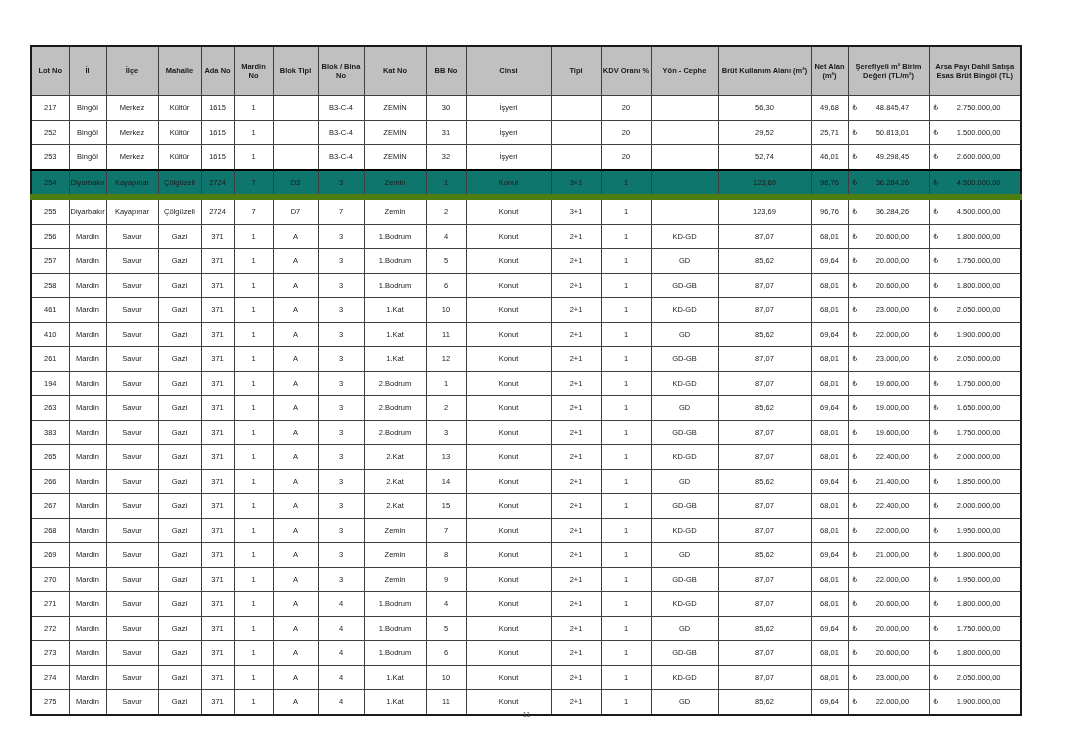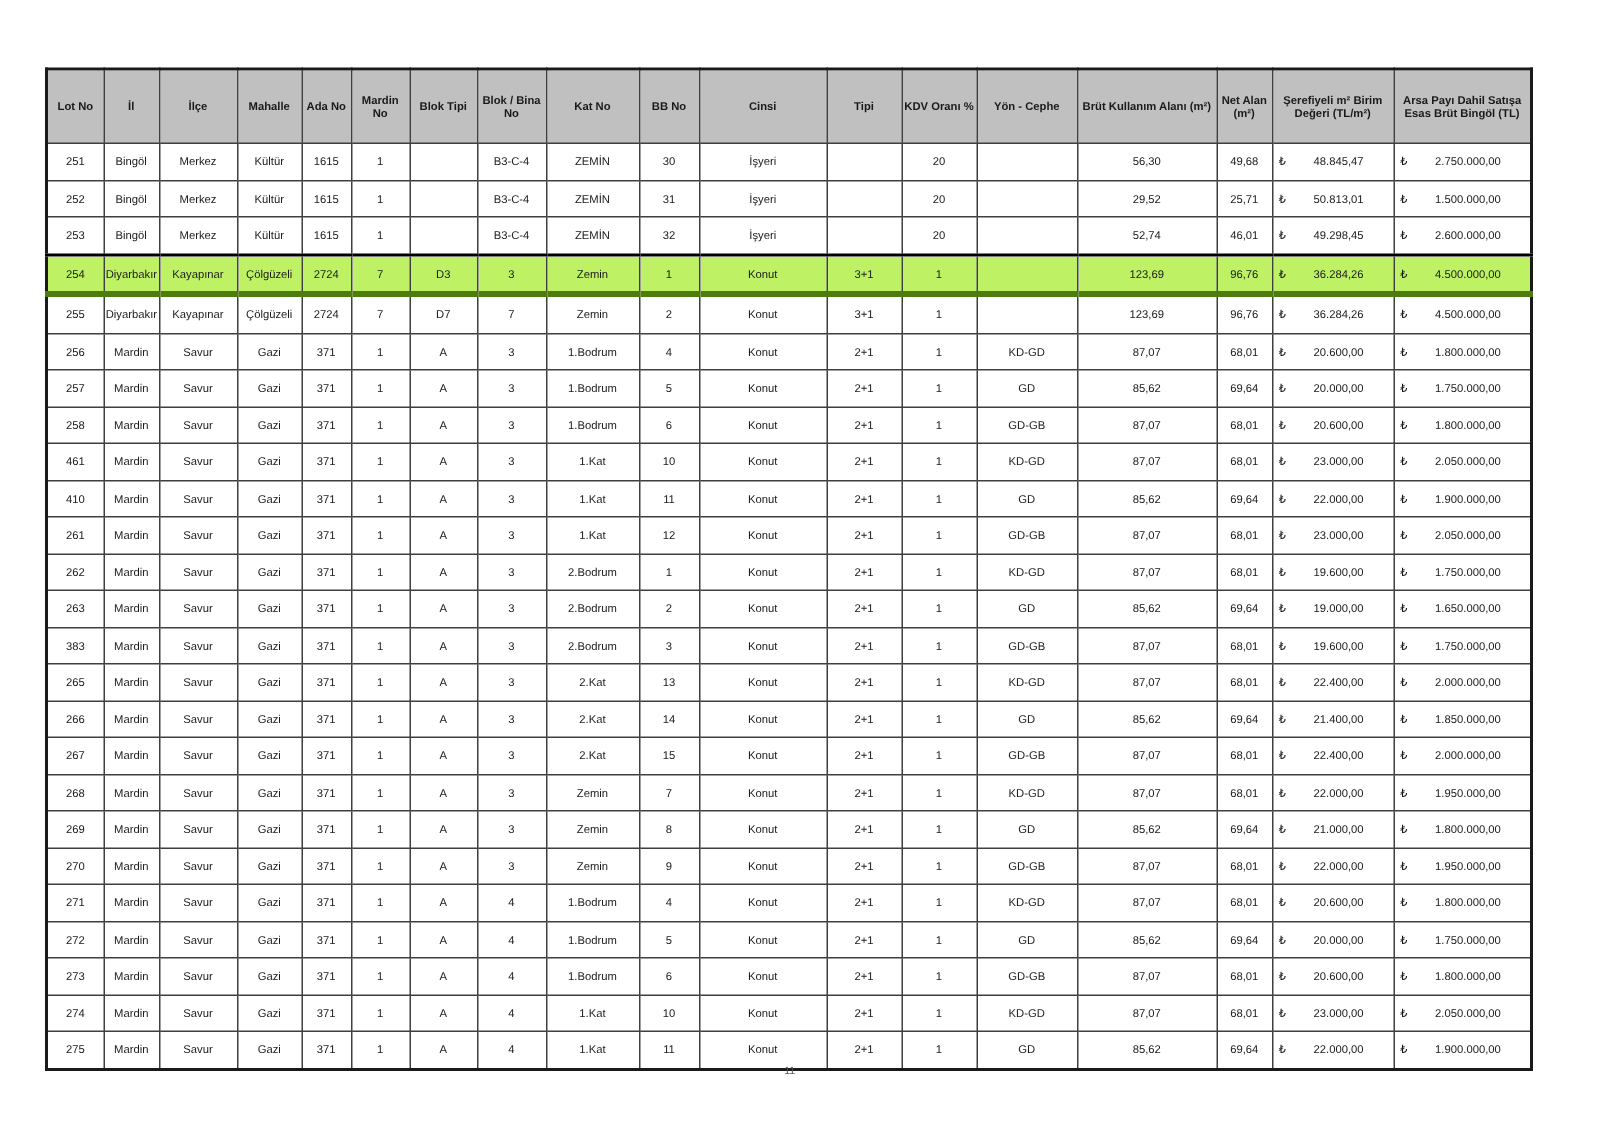--- a/index.html
+++ b/index.html
@@ -38,23 +38,23 @@
     font-weight: bold;
     height: 48px;
     line-height: 1.25;
   }
   table.lots tbody td {
     font-size: 7.5px;
     height: 23.5px;
     background: #ffffff;
   }
   table.lots tbody tr.hl td {
-    background: #bef264;
+    background: #0f766e;
     border-top: 2px solid #000;
-    border-bottom: 4px solid #4d7c0f;
+    border-bottom: 6px solid #4d7c0f;
   }
   td.acct { text-align: right; padding-right: 3px; }
   td.acct .cur { float: left; padding-left: 3px; font-family: "DejaVu Sans", sans-serif; }
   
   col.c1 { width: 38px; }  col.c2 { width: 37px; }  col.c3 { width: 52px; }
   col.c4 { width: 43px; }  col.c5 { width: 33px; }  col.c6 { width: 39px; }
   col.c7 { width: 45px; }  col.c8 { width: 46px; }  col.c9 { width: 62px; }
   col.c10 { width: 40px; } col.c11 { width: 85px; } col.c12 { width: 50px; }
   col.c13 { width: 50px; } col.c14 { width: 67px; } col.c15 { width: 93px; }
   col.c16 { width: 37px; } col.c17 { width: 81px; } col.c18 { width: 92px; }
@@ -110,21 +110,21 @@
           <th>KDV Oranı %</th>
           <th>Yön - Cephe</th>
           <th>Brüt Kullanım Alanı (m²)</th>
           <th>Net Alan (m²)</th>
           <th>Şerefiyeli m² Birim Değeri (TL/m²)</th>
           <th>Arsa Payı Dahil Satışa Esas Brüt Bingöl (TL)</th>
         </tr>
     </thead>
     <tbody>
         <tr>
-          <td>251</td>
+          <td>217</td>
           <td>Bingöl</td>
           <td>Merkez</td>
           <td>Kültür</td>
           <td>1615</td>
           <td>1</td>
           <td></td>
           <td>B3-C-4</td>
           <td>ZEMİN</td>
           <td>30</td>
           <td>İşyeri</td>
@@ -330,21 +330,21 @@
           <td>Konut</td>
           <td>2+1</td>
           <td>1</td>
           <td>GD-GB</td>
           <td>87,07</td>
           <td>68,01</td>
           <td class="acct"><span class="cur">₺</span><span class="amt">23.000,00</span></td>
           <td class="acct"><span class="cur">₺</span><span class="amt">2.050.000,00</span></td>
         </tr>
         <tr>
-          <td>262</td>
+          <td>194</td>
           <td>Mardin</td>
           <td>Savur</td>
           <td>Gazi</td>
           <td>371</td>
           <td>1</td>
           <td>A</td>
           <td>3</td>
           <td>2.Bodrum</td>
           <td>1</td>
           <td>Konut</td>

